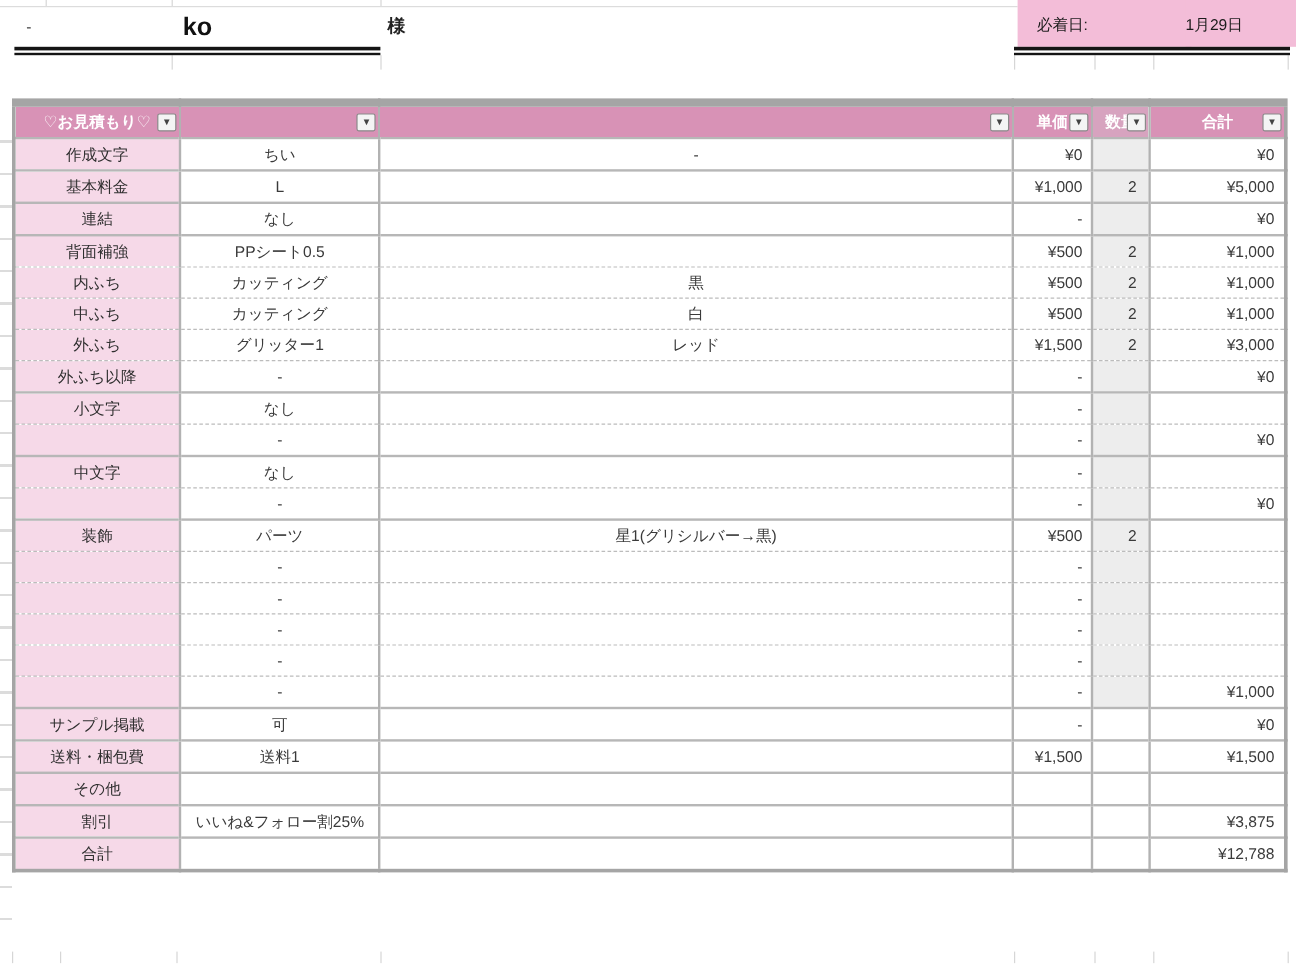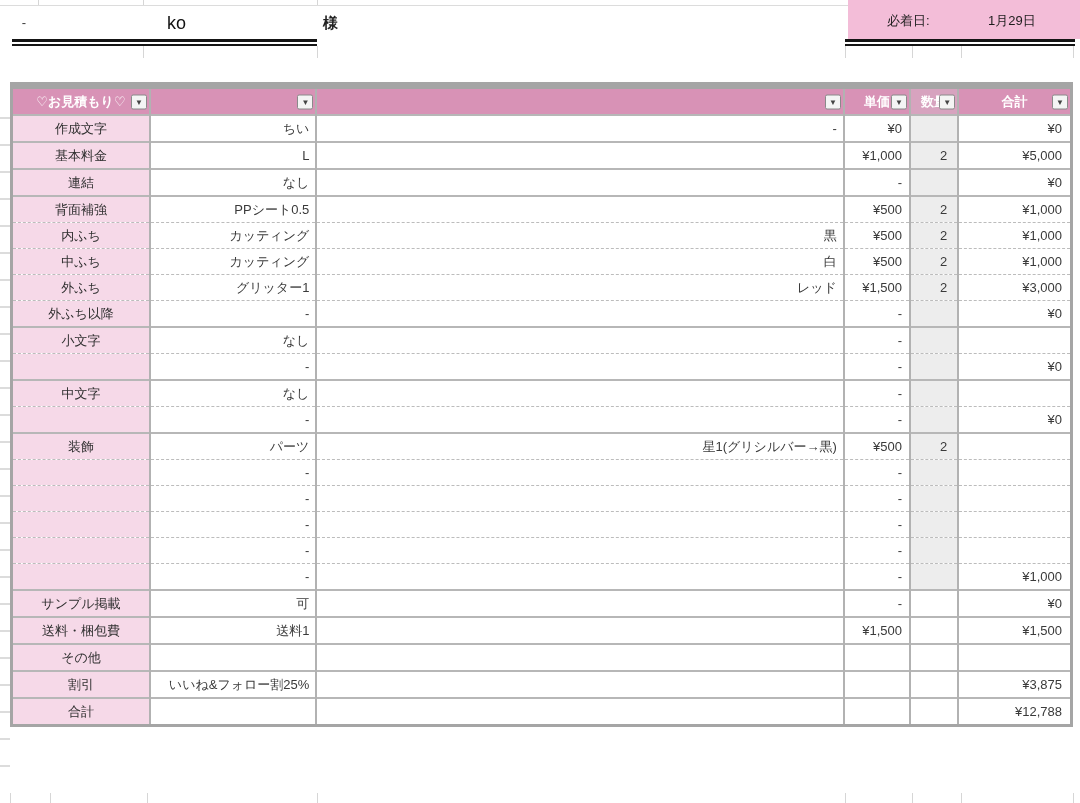--- a/index.html
+++ b/index.html
@@ -7,50 +7,50 @@
     position:relative; width:1080px; height:803px; overflow:hidden;
     background:#ffffff; color:#3a3a3a;
     font-family:"Liberation Sans","DejaVu Sans",sans-serif; font-size:13px;
   }
   .abs { position:absolute; }
   .gl-h { position:absolute; height:1px; background:#dcdcdc; }
   .gl-v { position:absolute; width:1px; background:#d6d6d6; }
 
   
   .cell-a1 { left:12px; top:8px; width:24px; height:30px; line-height:30px; text-align:center; }
-  .cell-name { left:36px; top:6px; width:281px; height:34px; line-height:34px;
-               text-align:center; font-weight:normal; font-size:18px; color:#111; }
+  .cell-name { left:24px; top:6px; width:281px; height:34px; line-height:34px;
+               text-align:center; font-weight:bold; font-size:21px; color:#111; }
   .cell-honorific { left:323px; top:6px; height:34px; line-height:34px;
                     font-weight:bold; font-size:15px; color:#222; }
   .dline { position:absolute; height:2px; border-top:3px solid #151515; border-bottom:2px solid #151515; }
   .dline-left  { left:12px;  top:39px; width:305px; }
   .dline-right { left:845px; top:39px; width:230px; }
   .due-label, .due-value { top:0; height:39px; line-height:42px; background:#f3bdd8; color:#1c1c1c; }
-  .due-label { left:848px; width:129px; padding-left:39px; }
+  .due-label { left:848px; width:129px; padding-left:16px; }
   .due-value { left:988px; width:95px;  text-align:left; }
 
   
   .quote-table {
     position:absolute; left:10px; top:58px; width:1063px;
     border-collapse:collapse; table-layout:fixed; background:#ffffff;
     border:3px solid #a5a5a5; border-top-width:7px;margin-top:24px;
   }
   .quote-table th, .quote-table td {
     height:25px; padding:0 6px; overflow:hidden; white-space:nowrap; font-size:13px;
   }
   .quote-table th + th, .quote-table td + td { border-left:2px solid #b2b2b2; }
   .quote-table thead th {
     background:#d892b6; color:#ffffff; font-weight:bold; text-align:center;
     position:relative; border-top:none;
   }
   .quote-table thead th.qty-head { background:#d7a3bf; }
   tr.solid  > td { border-top:2px solid #b7b7b7; }
   tr.dashed > td { border-top:1px dashed #bcbcbc; }
   td.c-label { background:#f6d9e8; text-align:center; color:#2f2f2f; }
-  td.c-item, td.c-detail { text-align:right; color:#3a3a3a; }
+  td.c-item, td.c-detail { text-align:center; color:#3a3a3a; }
   td.c-unit  { text-align:right; padding-right:7px;  color:#3a3a3a; }
   td.c-qty   { text-align:right; padding-right:10px; color:#3a3a3a; }
   td.c-qty.shaded { background:#ededed; }
   td.c-total { text-align:right; padding-right:8px;  color:#3a3a3a; }
 
   .filter-btn {
     position:absolute; right:2px; top:50%; transform:translateY(-50%);
     width:16px; height:15px; background:#f4f4f4; border:1px solid #8a8a8a;
     border-radius:2px; font-size:8px; line-height:13px; color:#444;
     text-align:center; padding:0; cursor:pointer;

